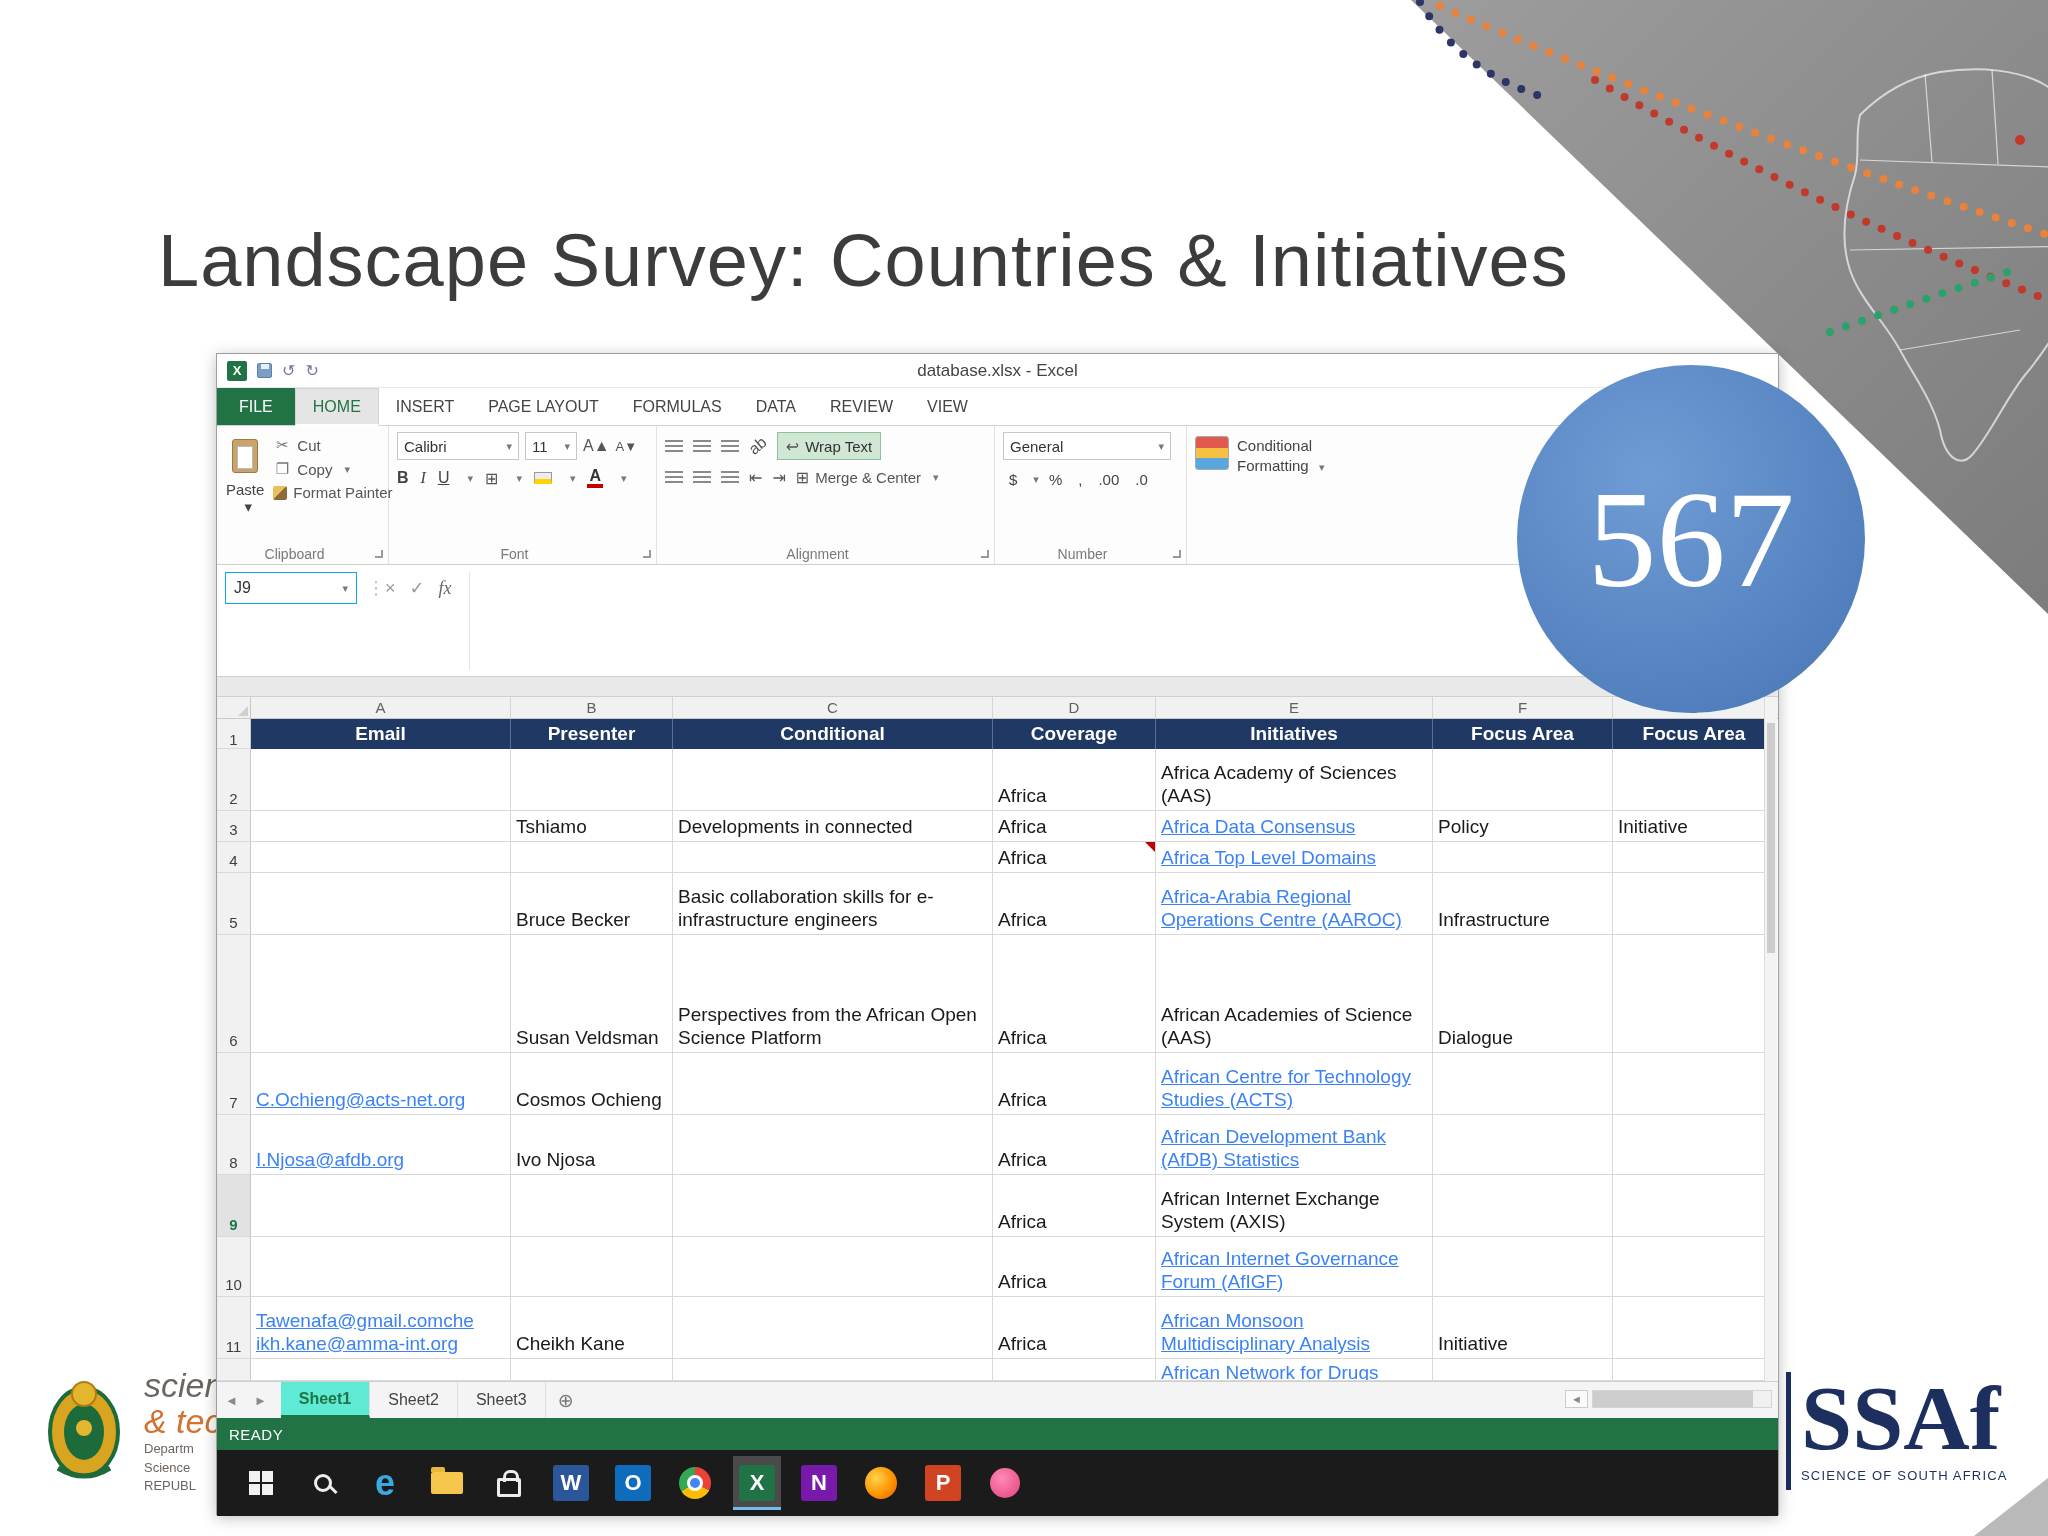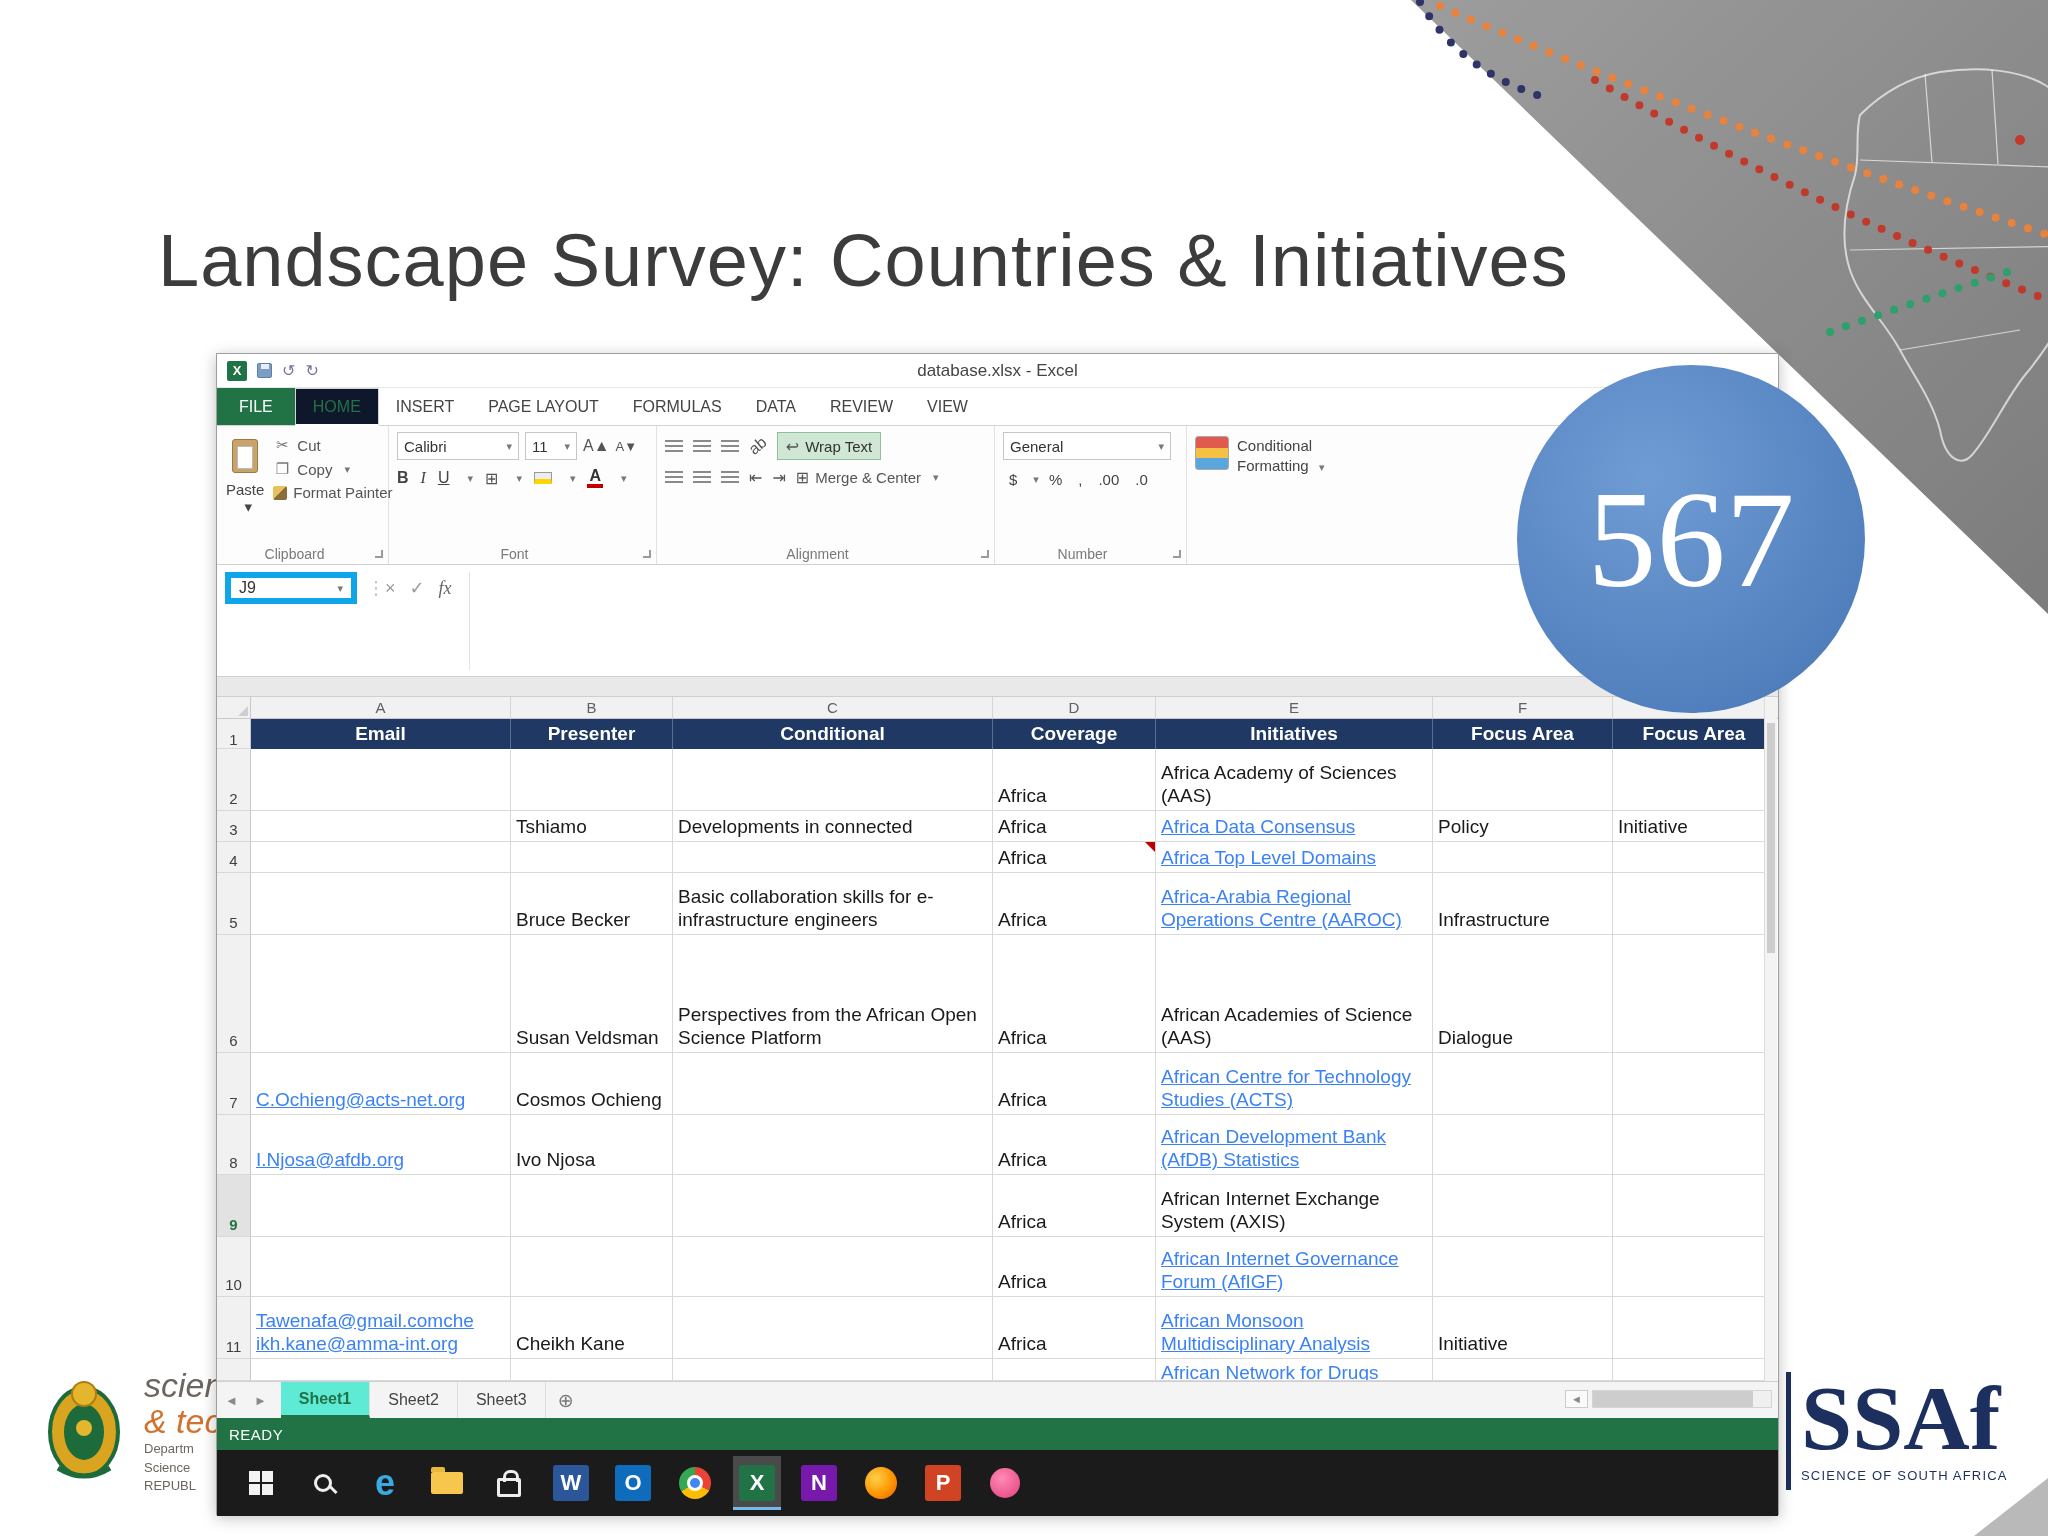--- a/index.html
+++ b/index.html
@@ -32,21 +32,21 @@
   .xl-logo{width:20px;height:20px;background:#217346;color:#fff;font-size:13px;font-weight:bold;
     display:flex;align-items:center;justify-content:center;border-radius:2px;}
   .floppy{width:15px;height:15px;background:#7d9ec4;border:1px solid #5d7fa8;border-radius:2px;position:relative;}
   .floppy:before{content:'';position:absolute;left:3px;top:0;width:8px;height:5px;background:#e8eef6;}
   .qat-glyph{color:#7b6f9e;font-size:16px;line-height:1;}
   .win-title{position:absolute;left:0;right:0;text-align:center;font-size:17px;color:#444;}
 
   .ribbon-tabs{height:38px;display:flex;align-items:stretch;background:#fff;border-bottom:1px solid #d4d4d4;}
   .rtab{display:flex;align-items:center;padding:0 17px;font-size:16px;color:#444;cursor:default;}
   .rtab.file{background:#217346;color:#fff;padding:0 22px;}
-  .rtab.active{color:#217346;background:#0f172a;border:1px solid #d4d4d4;border-bottom:2px solid #fff;margin-bottom:-1px;}
+  .rtab.active{color:#217346;background:#e5e5e5;border:1px solid #d4d4d4;border-bottom:2px solid #fff;margin-bottom:-1px;}
 
   .ribbon{height:139px;background:#fdfdfd;border-bottom:1px solid #cfcfcf;display:flex;position:relative;}
   .rgroup{position:relative;border-right:1px solid #e2e2e2;padding:6px 8px 24px 8px;}
   .rg-label{position:absolute;bottom:2px;left:0;right:16px;text-align:center;font-size:14px;color:#7a7a7a;}
   .launcher{position:absolute;bottom:6px;right:5px;width:8px;height:8px;
     border-right:2px solid #9a9a9a;border-bottom:2px solid #9a9a9a;}
   .paste-wrap{display:flex;gap:8px;}
   .paste-btn{width:58px;height:100px;display:flex;flex-direction:column;align-items:center;justify-content:flex-start;
     padding-top:6px;border:1px solid transparent;}
   .clipboard-ic{width:26px;height:34px;background:#c9a36a;border:1px solid #9a7b46;border-radius:3px;position:relative;margin-bottom:8px;}
@@ -72,21 +72,21 @@
   .wrap-btn{display:flex;align-items:center;gap:6px;background:#cfe7d4;border:1px solid #8fbf9b;
     padding:3px 8px;font-size:15px;color:#333;height:28px;}
   .merge-btn{display:flex;align-items:center;gap:6px;font-size:15px;color:#555;white-space:nowrap;}
   .num-btn{border:1px solid transparent;padding:2px 5px;font-size:15px;color:#444;}
   .cf-group{display:flex;gap:8px;align-items:flex-start;padding-top:4px;}
   .cf-ic{width:34px;height:34px;background:
      linear-gradient(180deg,#e05a4e 0 33%,#f6c142 33% 66%,#5aa7e0 66% 100%);border:1px solid #aaa;border-radius:3px;}
   .cf-txt{font-size:15px;color:#444;line-height:1.35;}
 
   .formula-region{height:112px;background:#fff;border-bottom:1px solid #d0d0d0;position:relative;}
-  .namebox{position:absolute;left:8px;top:7px;width:132px;height:32px;border:6px solid #0ea5e9;
+  .namebox{position:absolute;left:8px;top:7px;width:132px;height:32px;border:1px solid #0ea5e9;
     display:flex;align-items:center;justify-content:space-between;padding:0 8px;font-size:16px;color:#333;}
   .fx-dots{position:absolute;left:150px;top:12px;color:#bbb;font-size:18px;}
   .fx-btns{position:absolute;left:168px;top:7px;height:32px;display:flex;align-items:center;gap:14px;
     color:#9a9a9a;font-size:18px;}
   .fx-lbl{font-family:"Liberation Serif",serif;font-style:italic;color:#666;}
   .fbar{position:absolute;left:252px;top:7px;right:8px;height:98px;border-left:1px solid #e3e3e3;}
 
   .pre-grid{height:20px;background:#e9e9e9;border-bottom:1px solid #cfcfcf;}
 
   .colheads{height:22px;display:flex;background:#f1f1f1;border-bottom:1px solid #c9c9c9;}

